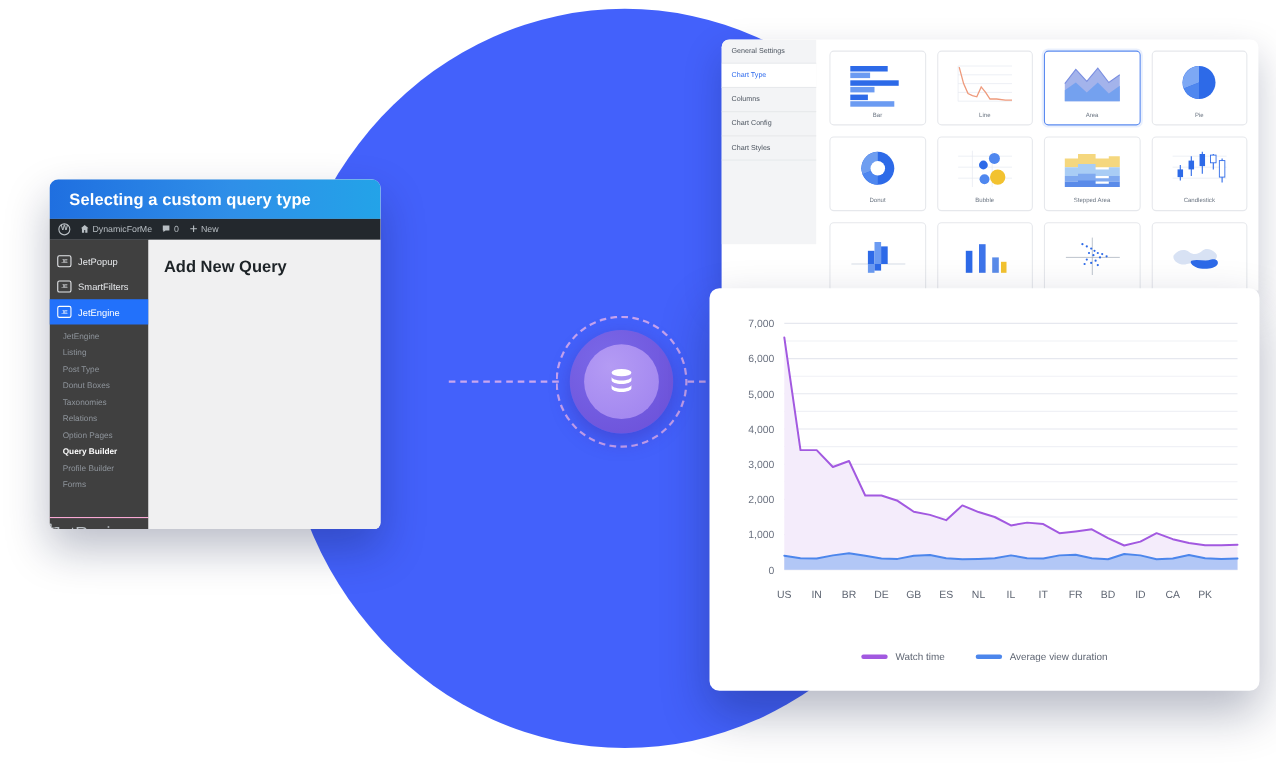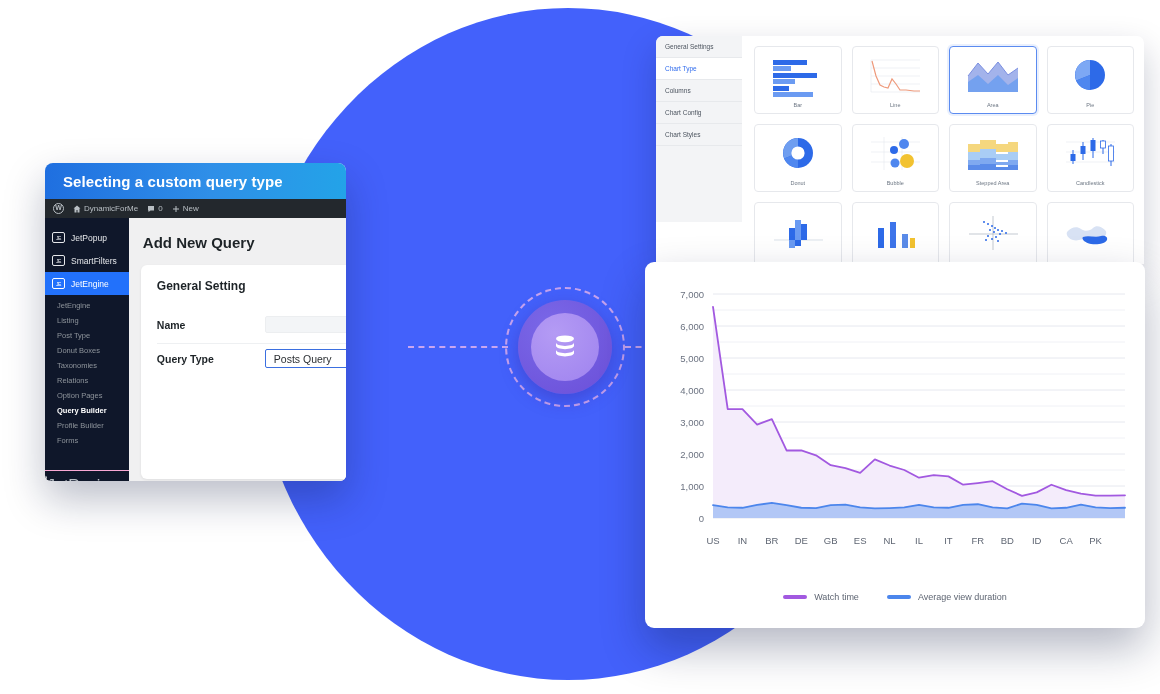--- a/index.html
+++ b/index.html
@@ -55,32 +55,32 @@
     height:36px; background:linear-gradient(90deg,#1f6fe0 0%, #2f8fe8 55%, #23a3e8 100%);
     display:flex; align-items:center; padding:0 0 0 18px;
   }
   .wp-titlebar .t{
     color:#fff; font-size:15px; font-weight:700; letter-spacing:.1px;
   }
   .wp-adminbar{
     height:19px; background:#23282d; display:flex; align-items:center;
     padding-left:8px; gap:9px; color:#b9bfc4; font-size:8px;
   }
-  .wp-adminbar .seg{ display:flex; align-items:flex-end; gap:3px; }
+  .wp-adminbar .seg{ display:flex; align-items:flex-start; gap:3px; }
   .wp-logo{
     width:11px; height:11px; border-radius:50%;
     border:1.3px solid #b9bfc4; position:relative;
   }
   .wp-logo:after{
     content:"W"; position:absolute; left:0; right:0; top:-2px;
     font-size:7px; text-align:center; color:#b9bfc4; line-height:11px; font-weight:700;
   }
   .wp-body{ display:flex; height:263px; }
 
-  .wp-sidebar{ width:90px; background:#0f172a; color:#b9bfc4; padding-top:8px; }
+  .wp-sidebar{ width:90px; background:#404040; color:#b9bfc4; padding-top:8px; }
   .wp-menu-top .mi{
     display:flex; align-items:center; gap:6px; padding:6px 7px;
     font-size:8.5px; color:#e5e7ea;
   }
   .wp-menu-top .mi.active{ background:#2271fb; color:#fff; }
   .jet-ico{
     width:13px; height:11px; border:1px solid currentColor; border-radius:2px;
     flex:0 0 auto; position:relative;
   }
   .jet-ico:after{
@@ -251,36 +251,20 @@
         <div class="mi">
           <span class="jet-ico"></span>
           <span>JetReviews</span>
         </div>
       </div>
     </div>
 
     <div class="wp-content">
       <div class="wp-h1">Add New Query</div>
 
-      <div class="wp-card">
-        <h2>General Setting</h2>
-
-        <div class="frow">
-          <div class="flabel">Name</div>
-          <input class="finput" type="text" placeholder="" style="">
-        </div>
-
-        <div class="frow">
-          <div class="flabel">Query Type</div>
-          <div class="fselect">
-            <span>Posts Query</span>
-
-          </div>
-        </div>
-      </div>
 
     </div>
   </div>
 </div>
 
 <div class="cc-panel">
   <div class="cc-body">
 
     <div class="cc-side">
       <div class="cs">General Settings</div>

